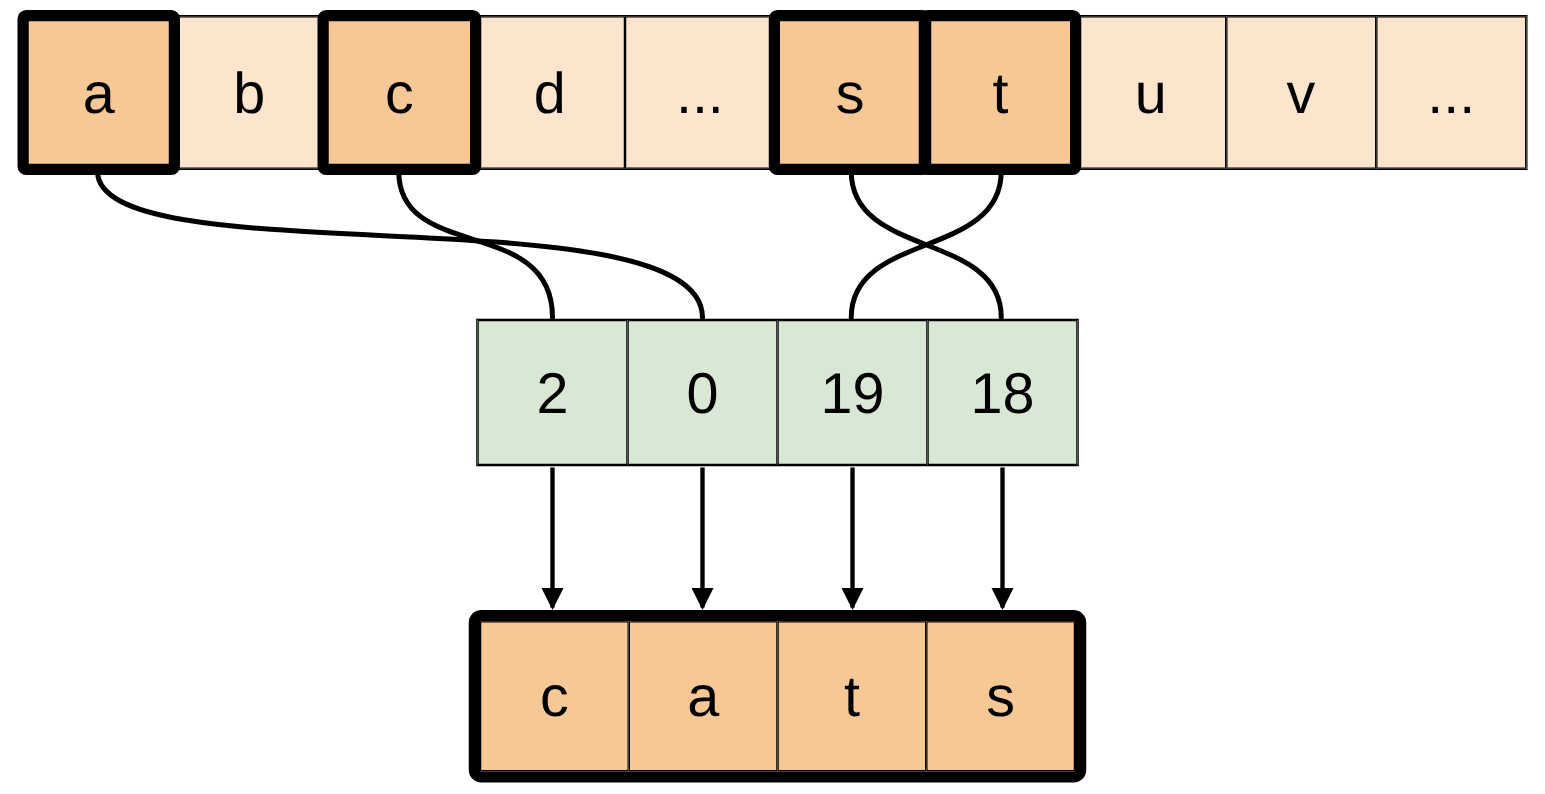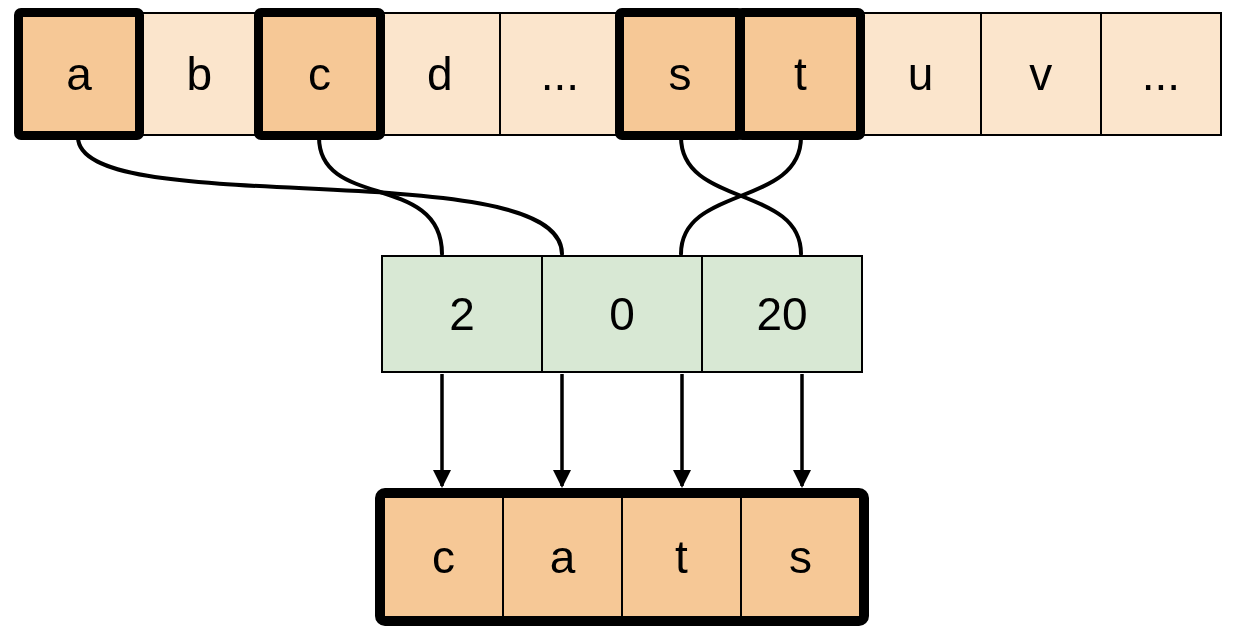--- a/index.html
+++ b/index.html
@@ -110,21 +110,24 @@
   </div>
 
   <div class="row index-row">
     <div class="cell">
         <span>2</span>
       </div>
     <div class="cell">
         <span>0</span>
       </div>
     <div class="cell">
-        <span>20</span>
+        <span>19</span>
+      </div>
+    <div class="cell">
+        <span>18</span>
       </div>
   </div>
 
   <div class="row result-row">
     <div class="cell">
         <span>c</span>
       </div>
     <div class="cell">
         <span>a</span>
       </div>

